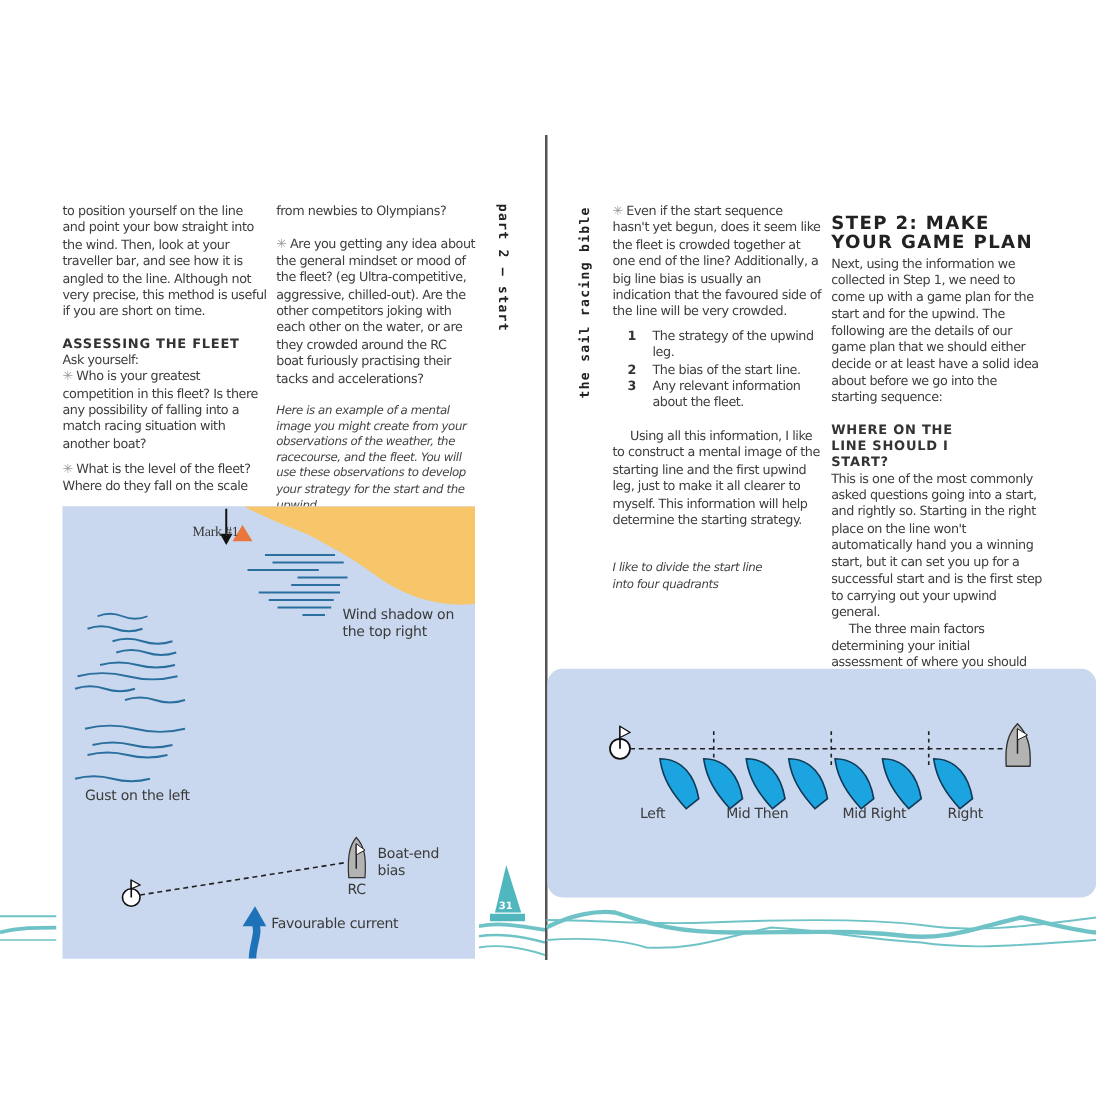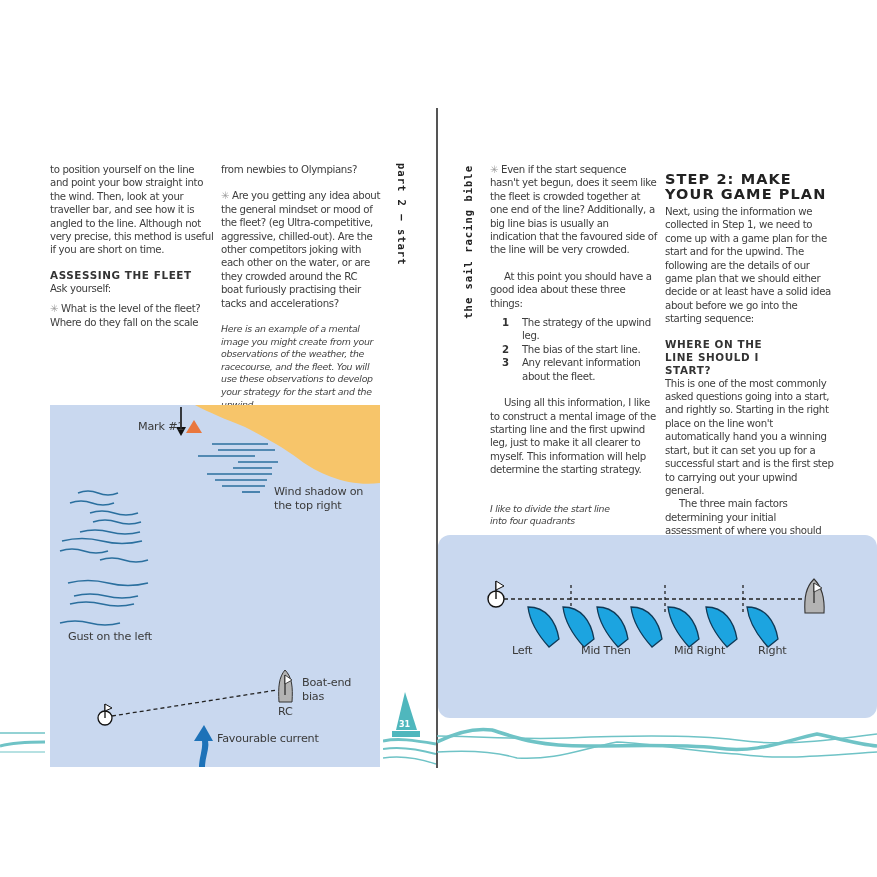--- a/index.html
+++ b/index.html
@@ -23,20 +23,21 @@
   ol.list li .num { position:absolute; left:-10px; font-weight:bold; color:#333; }
   ol.list li .cont { display:block; padding-left:10px; }
 </style>
 </head>
 <body>
 
 <div class="abs body-text" style="left:50px; top:163px; width:165px;">
   <p>to position yourself on the line and point your bow straight into the wind. Then, look at your traveller bar, and see how it is angled to the line. Although not very precise, this method is useful if you are short on time.</p>
   <p class="subhead" style="margin-top:12px;">ASSESSING THE FLEET</p>
   <p>Ask yourself:</p>
+  <p><span class="bullet">✳</span> <span>Who is your greatest competition in this fleet? Is there any possibility of falling into a match racing situation with another boat?</span></p>
   <p style="margin-top:7px;"><span class="bullet">✳</span> <span>What is the level of the fleet? Where do they fall on the scale</span></p>
 </div>
 
 <div class="abs body-text" style="left:221px; top:163px; width:160px;">
   <p>from newbies to Olympians?</p>
   <p style="margin-top:13px;"><span class="bullet">✳</span> <span>Are you getting any idea about the general mindset or mood of the fleet? (eg Ultra-competitive, aggressive, chilled-out). Are the other competitors joking with each other on the water, or are they crowded around the RC boat furiously practising their tacks and accelerations?</span></p>
   <p class="italic" style="margin-top:13px;">Here is an example of a mental image you might create from your observations of the weather, the racecourse, and the fleet. You will use these observations to develop your strategy for the start and the upwind.</p>
 </div>
 
 <div class="abs vert" style="left:396px; top:163px;">part 2 – start</div>
@@ -84,21 +85,21 @@
 
     <line x1="62" y1="311" x2="227" y2="285" stroke="#222" stroke-width="1.3" stroke-dasharray="4 3"></line>
 
     <path d="M235 265 C229 272 228 282 229 297 L242 297 C243 282 242 272 235 265 Z" fill="#b3b3b3" stroke="#333" stroke-width="1"></path>
     <line x1="235" y1="270" x2="235" y2="290" stroke="#222" stroke-width="1.2"></line>
     <path d="M235 270 L242 275 L235 279 Z" fill="#fff" stroke="#222" stroke-width="0.8"></path>
 
     <path d="M152 362 C152 350 158 342 154 332" stroke="#1d72b8" stroke-width="6" fill="none"></path>
     <path d="M144 336 L154 320 L163 336 Z" fill="#1d72b8"></path>
   </svg>
-  <div class="abs label" style="left:88px; top:15px;">Mark #1</div>
+  <div class="abs label" style="left:104px; top:15px;font-family:Liberation Serif, serif;">Mark #1</div>
   <div class="abs label" style="left:224px; top:80px; width:100px;">Wind shadow on the top right</div>
   <div class="abs label" style="left:18px; top:225px;">Gust on the left</div>
   <div class="abs label" style="left:252px; top:271px; width:62px;">Boat-end bias</div>
   <div class="abs label" style="left:228px; top:300px;">RC</div>
   <div class="abs label" style="left:167px; top:327px;">Favourable current</div>
 </div>
 
 <svg class="abs" style="left:383px; top:688px;" width="53" height="82" viewBox="0 0 53 82">
   <path d="M22 4 L34 42 L13 42 Z" fill="#4fb7bd"></path>
   <rect x="9" y="43" width="28" height="6" fill="#4fb7bd"></rect>
@@ -113,21 +114,20 @@
   <path d="M0 18 C15 14 30 14 45 14" stroke="#6fc3c6" stroke-width="3" fill="none"></path>
   <path d="M0 24 L45 24" stroke="#6fc3c6" stroke-width="1.2" fill="none"></path>
 </svg>
 
 <div class="abs spine"></div>
 
 <div class="abs vert" style="left:462px; top:165px; transform:rotate(180deg);">the sail racing bible</div>
 
 <div class="abs body-text" style="left:490px; top:163px; width:168px;">
   <p><span class="bullet">✳</span> <span>Even if the start sequence hasn't yet begun, does it seem like the fleet is crowded together at one end of the line? Additionally, a big line bias is usually an indication that the favoured side of the line will be very crowded.</span></p>
-  <p class="indent" style="margin-top:13px;">At this point you should have a good idea about these three things:</p>
   <ol class="list">
     <li>
         <span class="num">1</span>
         <span class="cont">The strategy of the upwind leg.</span>
       </li>
     <li>
         <span class="num">2</span>
         <span class="cont">The bias of the start line.</span>
       </li>
     <li>

